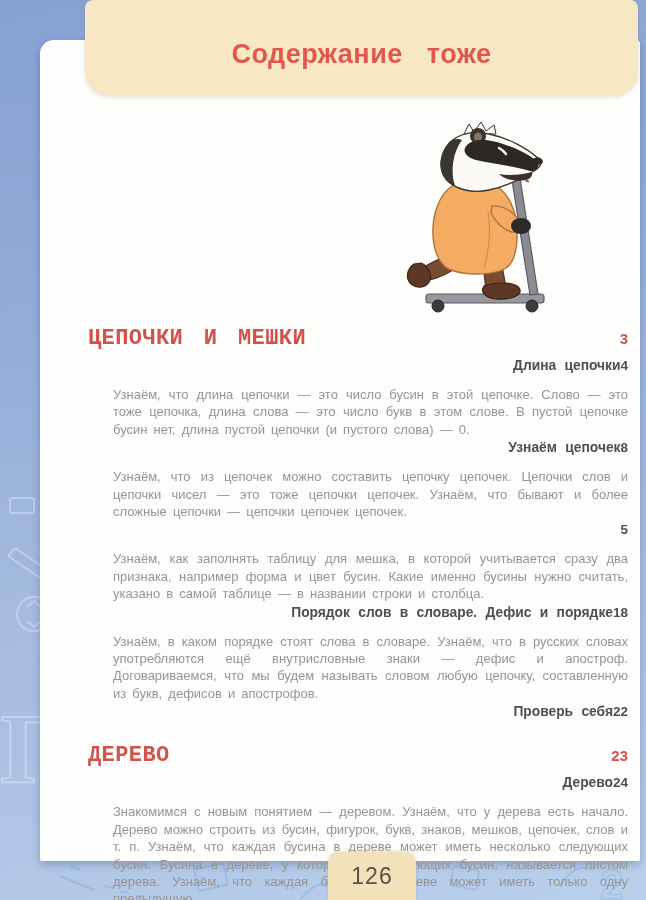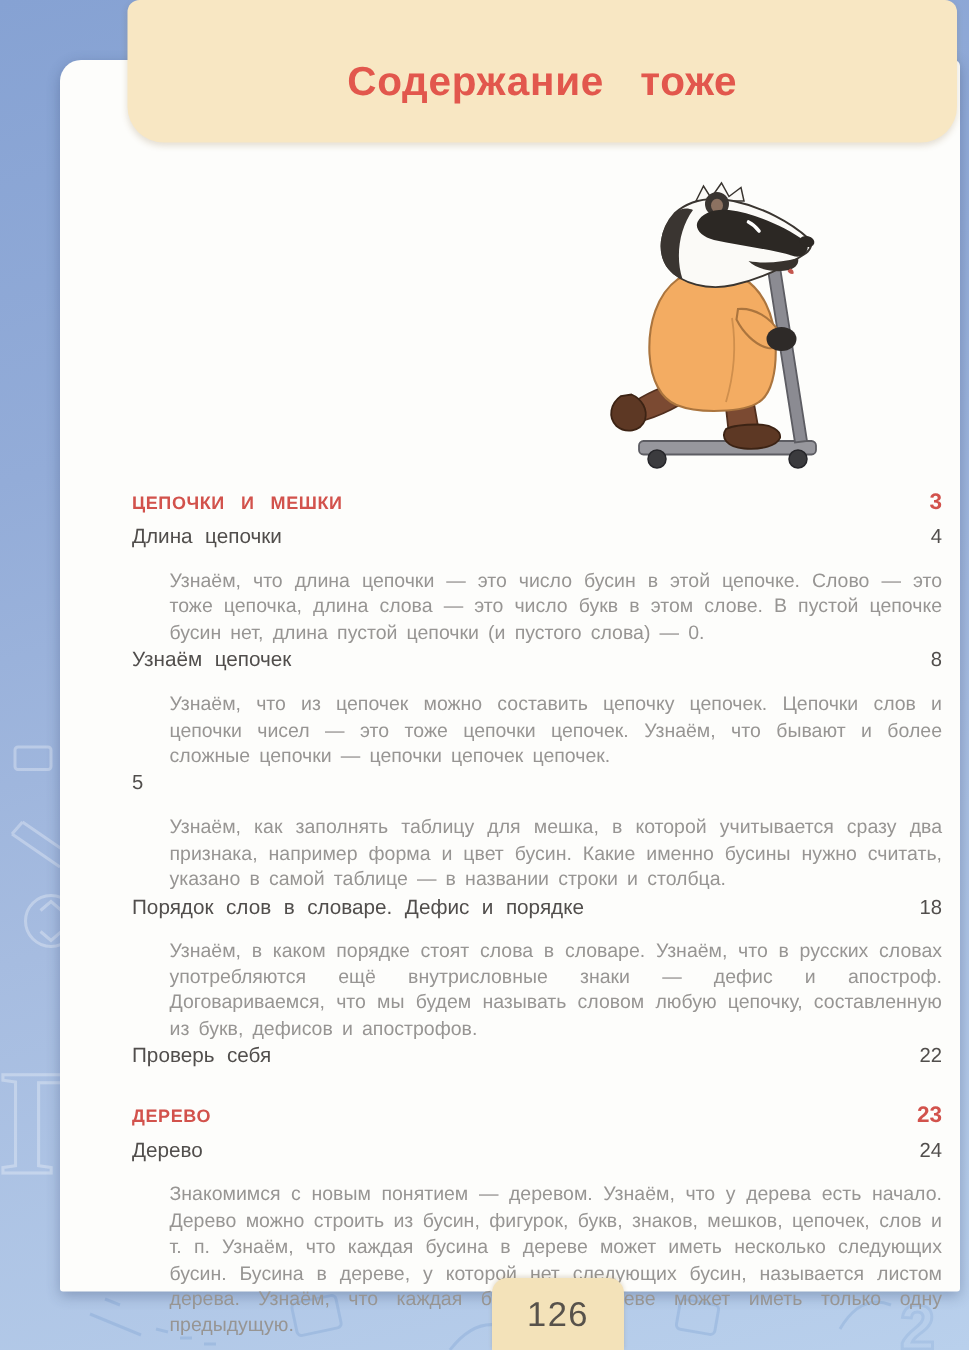--- a/index.html
+++ b/index.html
@@ -13,25 +13,25 @@
   .banner{position:absolute;left:85px;top:0;width:553px;height:95px;
     background:#f8e7c3;border-radius:8px 8px 24px 24px;z-index:3;
     box-shadow:0 2px 4px rgba(120,90,40,.18);
     display:flex;align-items:center;justify-content:center;}
   .banner-title{padding-top:14px;font-size:27px;font-weight:bold;color:#e2574d;
     letter-spacing:.5px;word-spacing:16px;}
   .illus{position:absolute;left:402px;top:116px;z-index:2;}
   .toc{position:absolute;left:88px;top:326px;width:540px;z-index:2;}
   .sec-row{display:flex;justify-content:space-between;align-items:baseline;
     color:#d2524c;font-weight:bold;margin-bottom:7px;}
-  .sec-title{font-size:12px;letter-spacing:.4px;word-spacing:7px;}
+  .sec-title{font-size:22px;letter-spacing:.4px;word-spacing:7px;font-family:Liberation Mono, monospace;}
   .sec-page{font-size:15px;}
   .chapter{margin-top:2px;}
-  .ch-row{display:flex;justify-content:space-between;align-items:baseline;
-    color:#514e4c;font-weight:normal;}
+  .ch-row{display:flex;justify-content:flex-end;align-items:baseline;
+    color:#514e4c;font-weight:bold;}
   .ch-title{font-size:13.8px;word-spacing:4.5px;}
   .ch-page{font-size:13.5px;}
   .ch-desc{margin:13px 0 0 25px;font-size:13px;line-height:17.4px;color:#979593;
     text-align:justify;word-spacing:2.5px;}
   .sec2{margin-top:24px;}
   .pagetab{position:absolute;left:328px;top:852px;width:88px;height:48px;
     background:#f3e2b9;border-radius:10px 10px 0 0;z-index:4;
     box-shadow:0 -1px 3px rgba(120,90,40,.18);
     display:flex;align-items:center;justify-content:center;}
   .pagetab span{font-size:23px;color:#57524b;letter-spacing:1px;}

